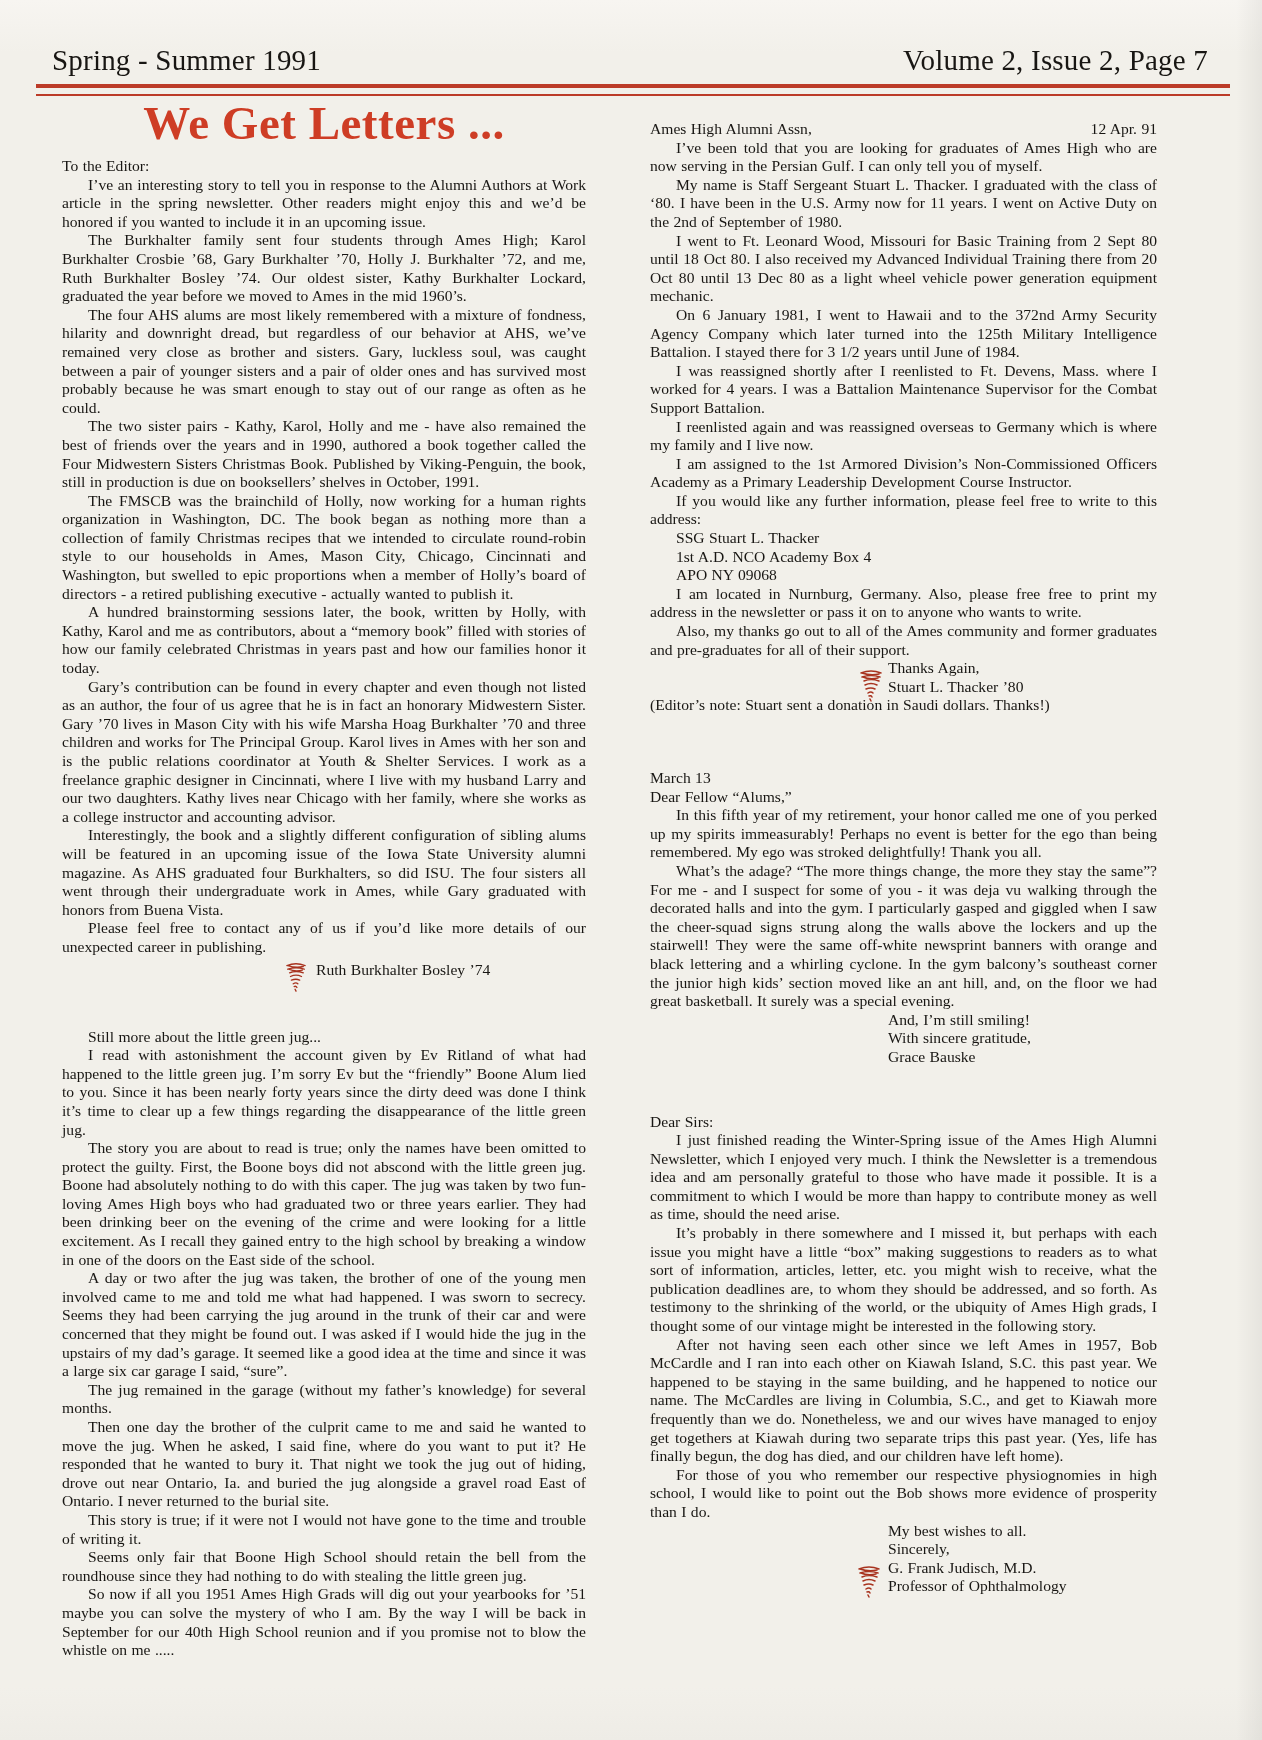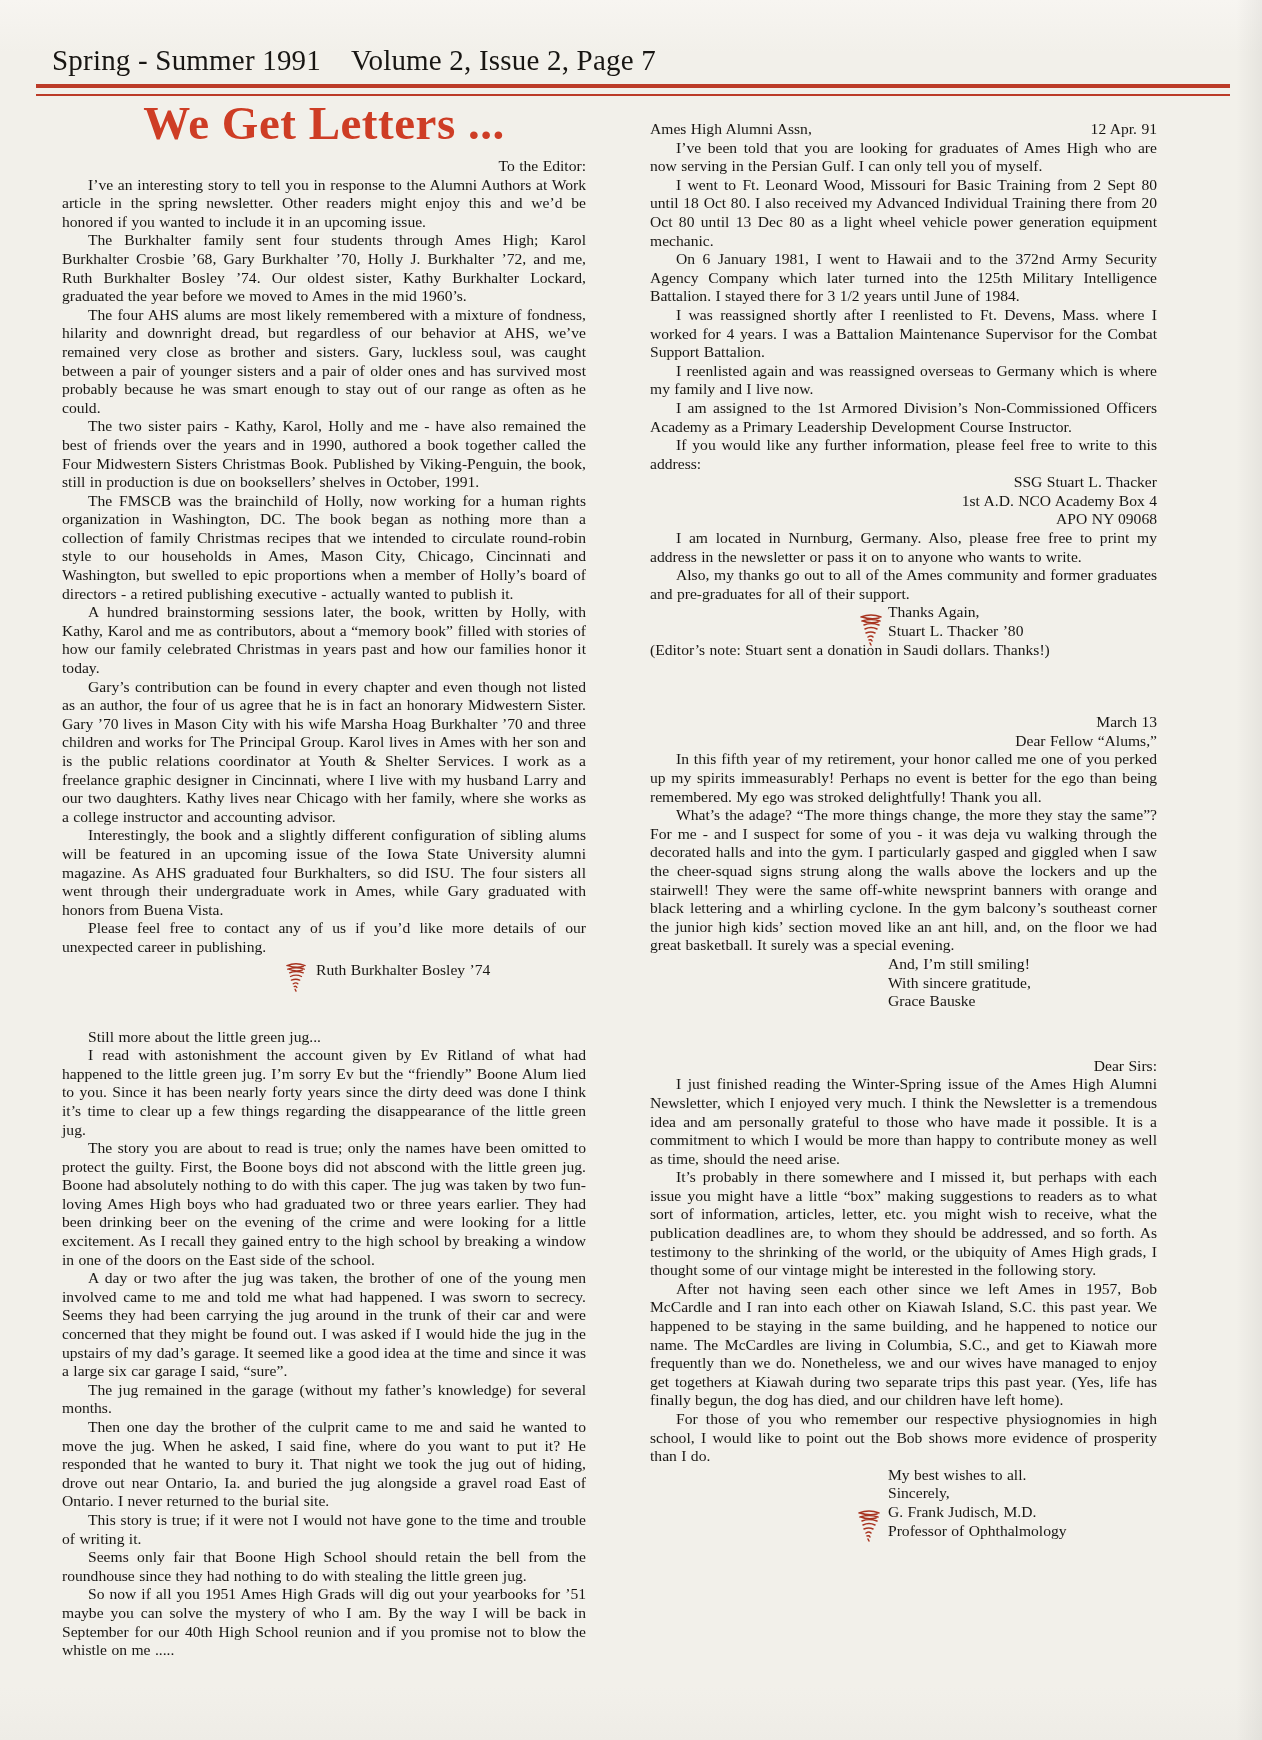--- a/index.html
+++ b/index.html
@@ -12,36 +12,36 @@
     color:#181613;
     overflow:hidden;
   }
   .page::after{
     content:"";position:absolute;top:0;right:0;width:26px;height:100%;
     background:linear-gradient(90deg,rgba(0,0,0,0),rgba(0,0,0,0.05));
     pointer-events:none;
   }
   .header{
     position:absolute;left:52px;top:44px;width:1156px;
-    display:flex;justify-content:flex-start;align-items:baseline;
+    display:flex;justify-content:space-between;align-items:baseline;
     font-size:29px;letter-spacing:0.2px;gap:30px;
   }
   .rule{position:absolute;left:36px;width:1194px;background:#bc3b28;}
   .rule-thick{top:84px;height:4px;}
   .rule-thin{top:94px;height:2px;}
   .title{
     position:absolute;left:62px;top:96px;width:524px;margin:0;
     text-align:center;font-size:47px;font-weight:bold;color:#ce3d25;
     letter-spacing:0.5px;
   }
   .col{position:absolute;font-size:15.6px;line-height:18.6px;word-spacing:0.5px;}
   .col-left{left:62px;top:157px;width:524px;}
   .col-right{left:650px;top:120px;width:507px;}
   .para,.line{margin:0;text-align:justify;text-indent:26px;}
-  .line{text-indent:0;text-align:right;}
+  .line{text-indent:0;text-align:left;}
   .letter-head-row{display:flex;justify-content:space-between;}
   .address-block{margin-left:26px;}
   .sig-row{display:flex;gap:8px;margin-top:4px;}
   .sig-ruth{margin-left:222px;}
   .closing{position:relative;margin-left:238px;}
   .closing .line{text-align:left;}
   .tornado{display:block;}
   .tornado-abs{position:absolute;}
   .thacker-icon{left:-30px;top:9px;}
   .judisch-icon{left:-32px;top:42px;}
@@ -105,20 +105,21 @@
 
   <div class="col col-right">
 
     <div class="letter">
       <div class="letter-head-row">
         <span>Ames High Alumni Assn,</span>
         <span>12 Apr. 91</span>
       </div>
       <div>
           <p class="para">I’ve been told that you are looking for graduates of Ames High who are now serving in the Persian Gulf. I can only tell you of myself.</p>
+          <p class="para">My name is Staff Sergeant Stuart L. Thacker. I graduated with the class of ‘80. I have been in the U.S. Army now for 11 years. I went on Active Duty on the 2nd of September of 1980.</p>
           <p class="para">I went to Ft. Leonard Wood, Missouri for Basic Training from 2 Sept 80 until 18 Oct 80. I also received my Advanced Individual Training there from 20 Oct 80 until 13 Dec 80 as a light wheel vehicle power generation equipment mechanic.</p>
           <p class="para">On 6 January 1981, I went to Hawaii and to the 372nd Army Security Agency Company which later turned into the 125th Military Intelligence Battalion. I stayed there for 3 1/2 years until June of 1984.</p>
           <p class="para">I was reassigned shortly after I reenlisted to Ft. Devens, Mass. where I worked for 4 years. I was a Battalion Maintenance Supervisor for the Combat Support Battalion.</p>
           <p class="para">I reenlisted again and was reassigned overseas to Germany which is where my family and I live now.</p>
           <p class="para">I am assigned to the 1st Armored Division’s Non-Commissioned Officers Academy as a Primary Leadership Development Course Instructor.</p>
           <p class="para">If you would like any further information, please feel free to write to this address:</p>
         </div>
       <div class="address-block">
           <p class="line">SSG Stuart L. Thacker</p>
           <p class="line">1st A.D. NCO Academy Box 4</p>

